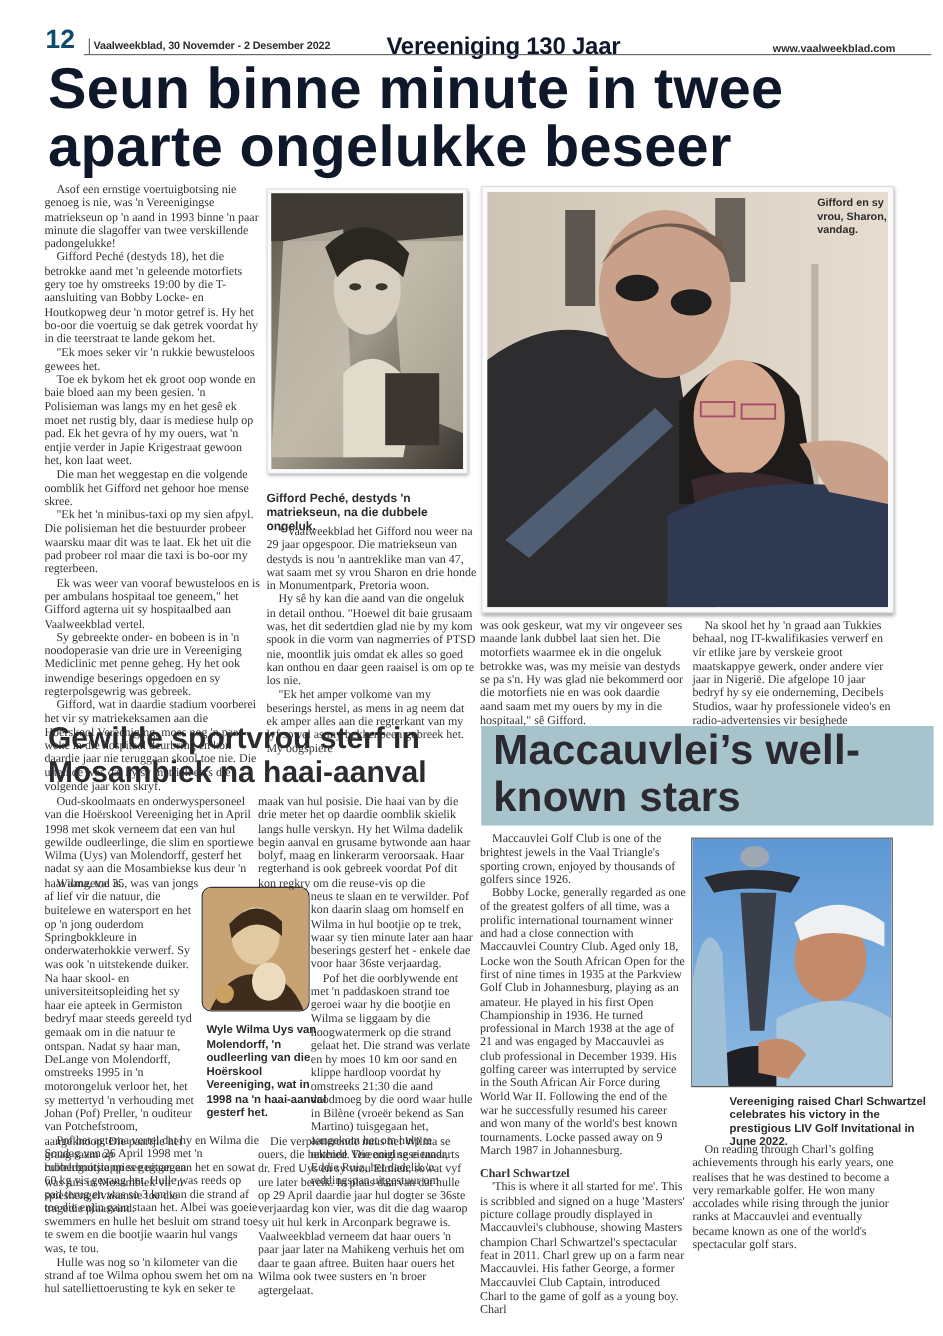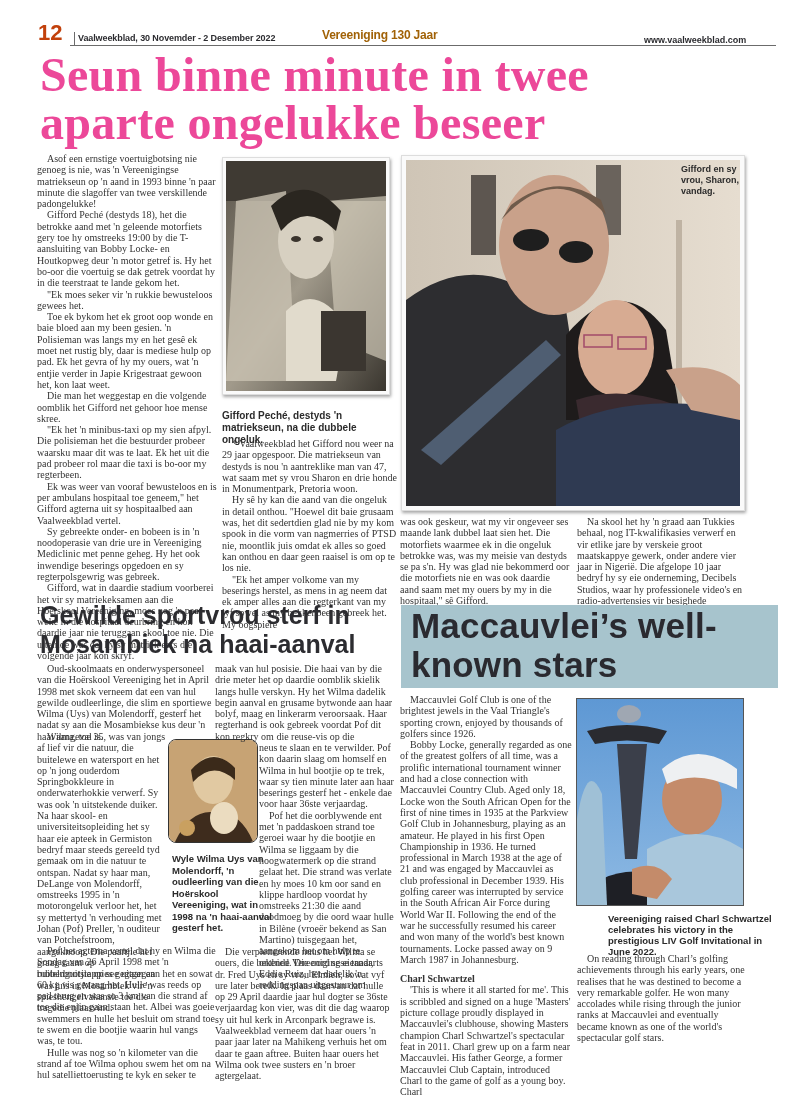--- a/index.html
+++ b/index.html
@@ -2,28 +2,28 @@
 <html><head>
 <meta charset="utf-8">
 <style>
   * { margin: 0; padding: 0; box-sizing: border-box; }
   html, body { width: 786px; height: 1113px; background: #ffffff; overflow: hidden; }
   body { position: relative; font-family: "Liberation Serif", serif; color: #2b2b2b; }
 
   .abs { position: absolute; }
 
   
-  .page-num { left: 38px; top: 21px; font-family: "Liberation Sans", sans-serif; font-weight: bold; font-size: 22px; color: #c2410c; line-height: 24px; }
+  .page-num { left: 38px; top: 21px; font-family: "Liberation Sans", sans-serif; font-weight: bold; font-size: 22px; color: #0c4a6e; line-height: 24px; }
   .hdr-rule { left: 70px; top: 45px; width: 706px; height: 1px; background: #6b6b6b; }
   .hdr-vbar { left: 74px; top: 32px; width: 1px; height: 13px; background: #6b6b6b; }
   .hdr-date { left: 78px; top: 33px; font-family: "Liberation Sans", sans-serif; font-weight: bold; font-size: 9px; color: #2c2c30; letter-spacing: -0.1px; text-align: right; }
-  .hdr-section { left: 322px; top: 28px; font-family: "Liberation Sans", sans-serif; font-weight: bold; font-size: 12px; color: #a16207; letter-spacing: -0.2px; }
+  .hdr-section { left: 322px; top: 28px; font-family: "Liberation Sans", sans-serif; font-weight: bold; font-size: 20px; color: #0f172a; letter-spacing: -0.2px; }
   .hdr-url { left: 644px; top: 35px; font-family: "Liberation Sans", sans-serif; font-weight: bold; font-size: 9px; color: #2c2c30; }
 
-  .headline-main { left: 40px; top: 51px; width: 740px; font-family: Liberation Serif, serif; font-weight: bold; font-size: 48px; line-height: 48px; color: #ec4899; letter-spacing: 0.3px; }
+  .headline-main { left: 40px; top: 51px; width: 740px; font-family: Liberation Sans, sans-serif; font-weight: bold; font-size: 48px; line-height: 48px; color: #0f172a; letter-spacing: 0.3px; }
 
   .body-text { font-size: 10px; line-height: 11.3px; color: #333; text-align: left; }
   .body-text p { text-indent: 10px; }
   .body-text p.noind { text-indent: 0; }
 
   .photo-frame { background: #fafafa; border: 1px solid #ddd; box-shadow: 1px 2px 3px rgba(0,0,0,0.35); }
   .caption { font-family: "Liberation Sans", sans-serif; font-weight: bold; font-size: 10px; line-height: 12px; color: #2b2b2b; }
 
   .headline-2 { left: 40px; top: 601px; width: 360px; font-family: "Liberation Sans", sans-serif; font-weight: bold; font-size: 25px; line-height: 29px; color: #2c2c30; }
   .headline-3-box { left: 401px; top: 605px; width: 377px; height: 83px; background: #a7c4cd; }

